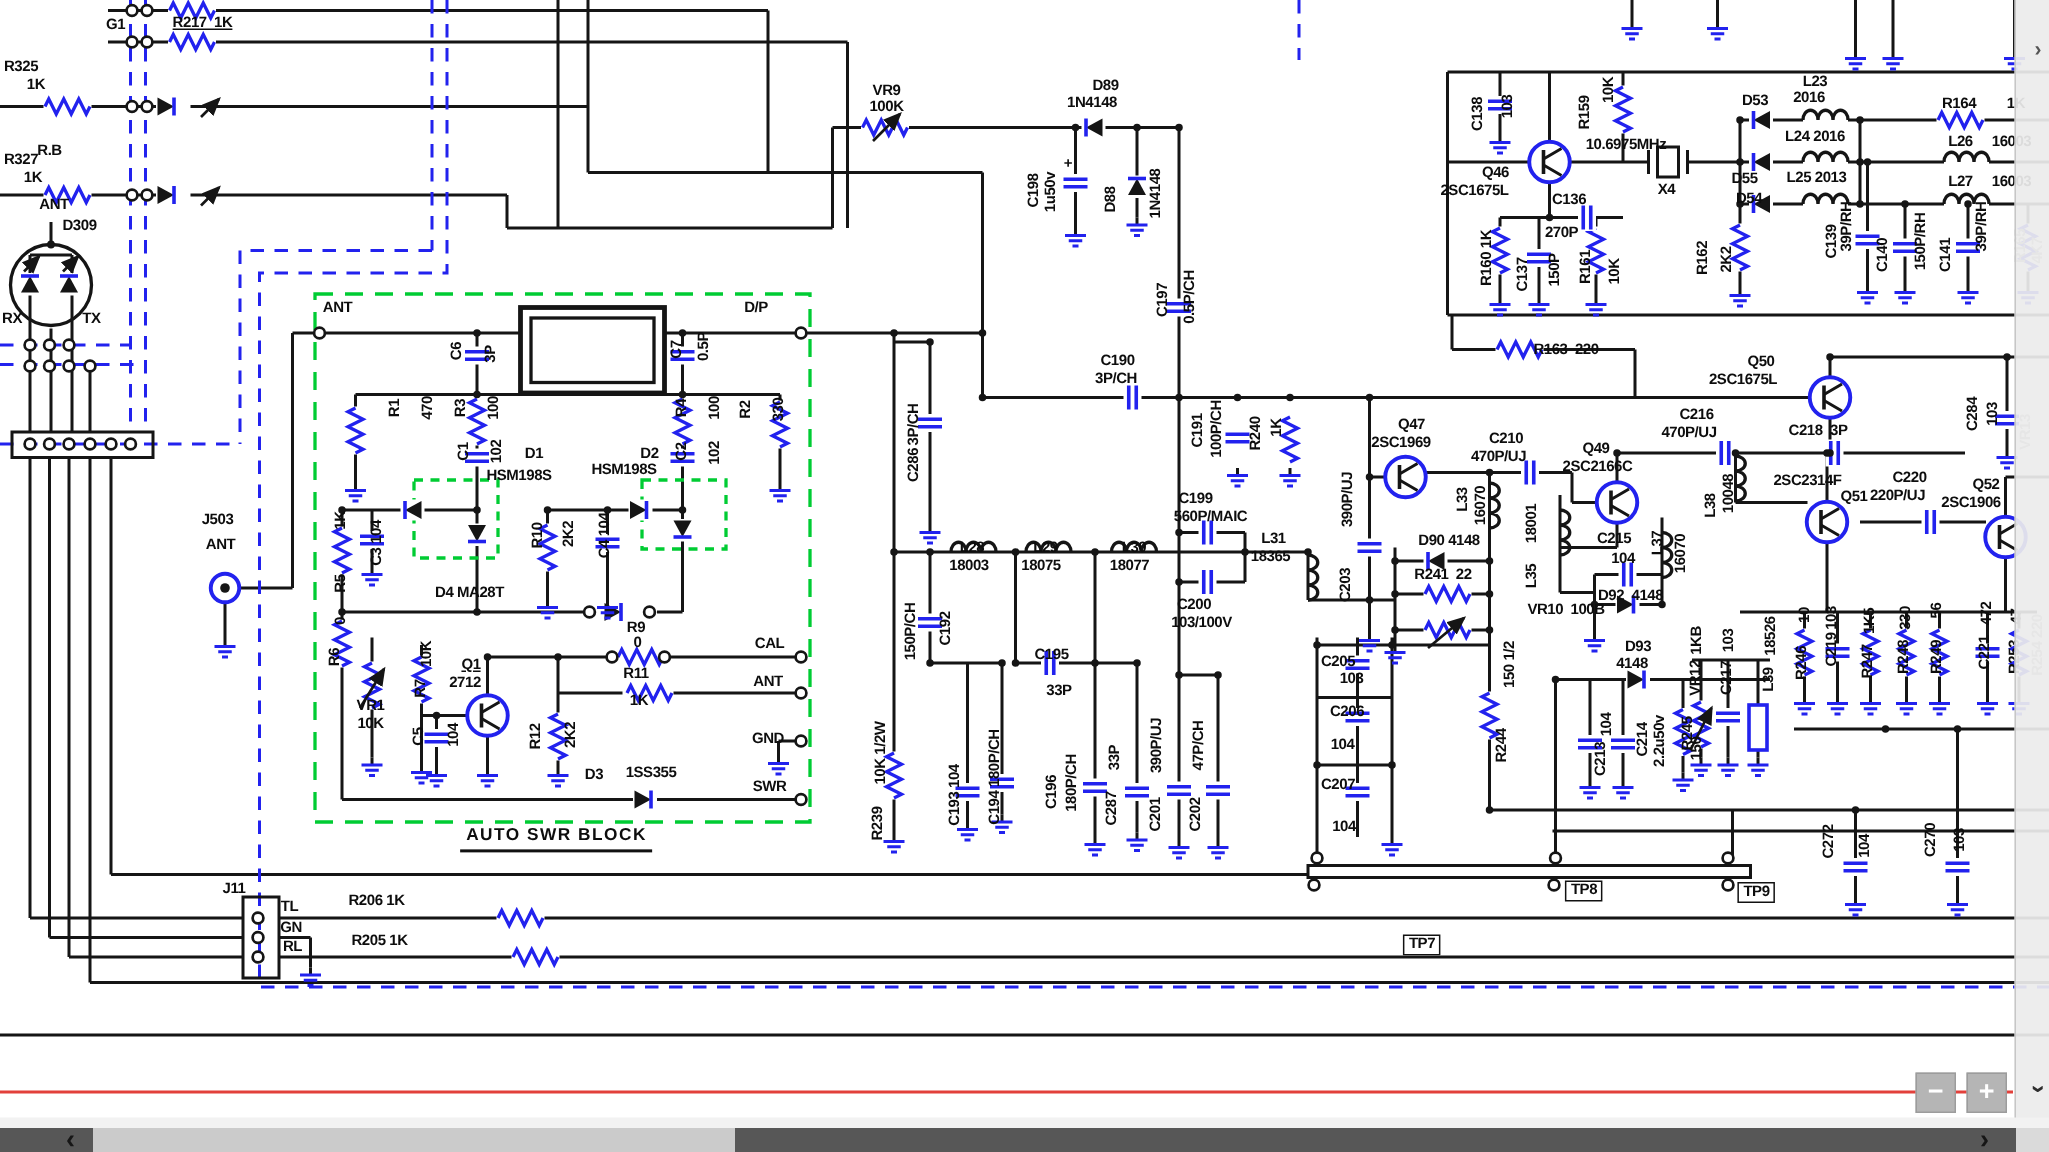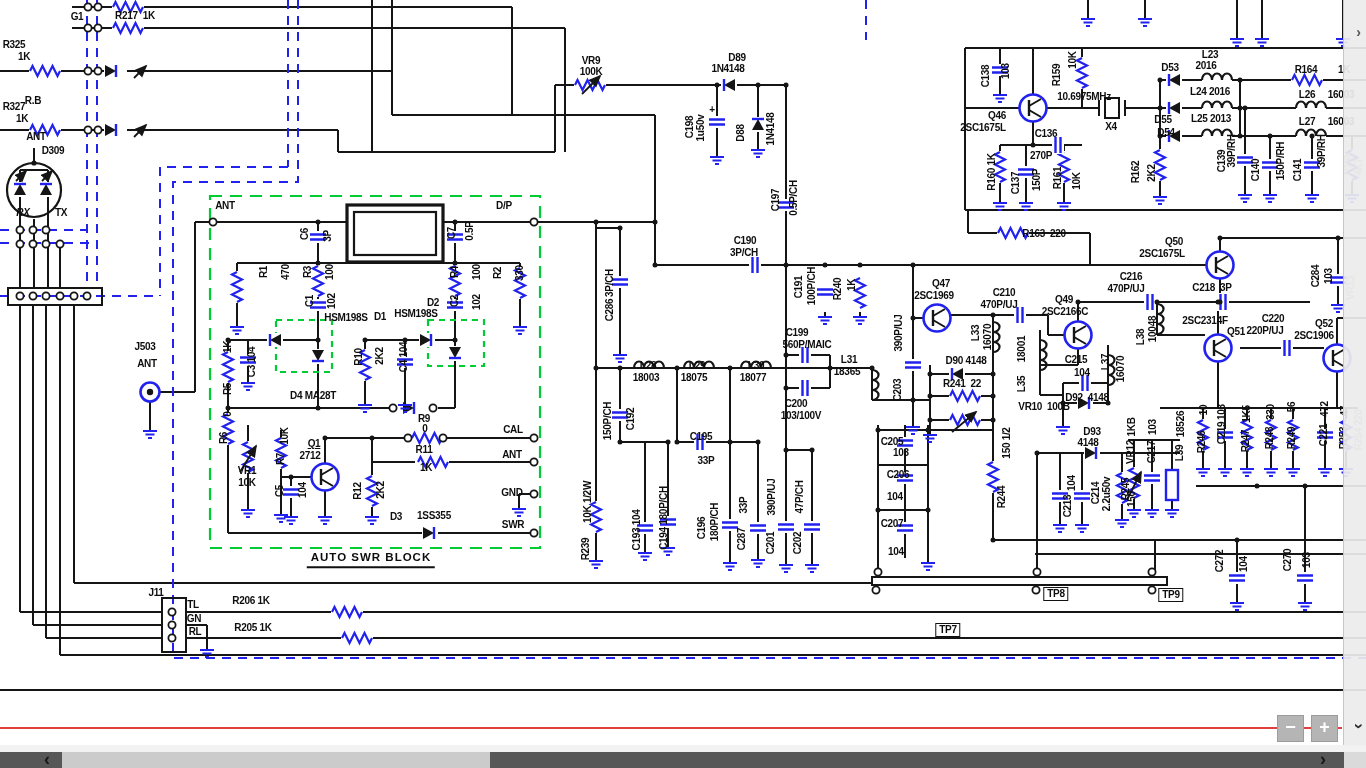--- a/index.html
+++ b/index.html
@@ -490,29 +490,29 @@
     <circle cx="620" cy="442" r="2.5"></circle>
       <circle cx="668" cy="442" r="2.5"></circle>
       <circle cx="677" cy="442" r="2.5"></circle>
     <circle cx="730" cy="442" r="2.5"></circle>
       <circle cx="758" cy="442" r="2.5"></circle>
   </g>
 </svg>
 
 <div id="labels">
     <span class="lbl" style="left: 77px; top: 17px;">G1</span>
-    <span class="lbl" style="left: 135px; top: 16px;">R217  1K</span>
+    <span class="lbl" style="left: 135px; top: 16px; text-decoration: underline;">R217  1K</span>
     <span class="lbl" style="left: 14px; top: 45px;">R325</span>
     <span class="lbl" style="left: 24px; top: 57px;">1K</span>
     <span class="lbl" style="left: 33px; top: 101px;">R.B</span>
     <span class="lbl" style="left: 14px; top: 107px;">R327</span>
     <span class="lbl" style="left: 22px; top: 119px;">1K</span>
     <span class="lbl" style="left: 36px; top: 137px;">ANT</span>
     <span class="lbl" style="left: 53px; top: 151px;">D309</span>
-    <span class="lbl" style="left: 23px; top: 213px; font-style: italic;">RX</span>
+    <span class="lbl" style="left: 8px; top: 213px;">RX</span>
     <span class="lbl" style="left: 61px; top: 213px;">TX</span>
     <span class="lbl" style="left: 145px; top: 347px;">J503</span>
     <span class="lbl" style="left: 147px; top: 364px;">ANT</span>
     <span class="lbl" style="left: 225px; top: 206px;">ANT</span>
     <span class="lbl" style="left: 504px; top: 206px;">D/P</span>
     <span class="lbl v" style="left: 305px; top: 234px;">C6</span>
     <span class="lbl v" style="left: 328px; top: 236px;">3P</span>
     <span class="lbl v" style="left: 452px; top: 233px;">C7</span>
     <span class="lbl v" style="left: 470px; top: 231px;">0.5P</span>
     <span class="lbl v" style="left: 264px; top: 272px;">R1</span>
@@ -520,21 +520,21 @@
     <span class="lbl v" style="left: 308px; top: 272px;">R3</span>
     <span class="lbl v" style="left: 330px; top: 272px;">100</span>
     <span class="lbl v" style="left: 455px; top: 272px;">R4</span>
     <span class="lbl v" style="left: 477px; top: 272px;">100</span>
     <span class="lbl v" style="left: 498px; top: 273px;">R2</span>
     <span class="lbl v" style="left: 520px; top: 273px;">330</span>
     <span class="lbl v" style="left: 310px; top: 301px;">C1</span>
     <span class="lbl v" style="left: 332px; top: 301px;">102</span>
     <span class="lbl v" style="left: 455px; top: 301px;">C2</span>
     <span class="lbl v" style="left: 477px; top: 302px;">102</span>
-    <span class="lbl" style="left: 356px; top: 317px; margin-left: 24px;">D1</span>
+    <span class="lbl" style="left: 356px; top: 303px;">D1</span>
     <span class="lbl" style="left: 346px; top: 318px;">HSM198S</span>
     <span class="lbl" style="left: 433px; top: 303px;">D2</span>
     <span class="lbl" style="left: 416px; top: 314px;">HSM198S</span>
     <span class="lbl v" style="left: 359px; top: 357px;">R10</span>
     <span class="lbl v" style="left: 380px; top: 356px;">2K2</span>
     <span class="lbl v" style="left: 404px; top: 357px;">C4 104</span>
     <span class="lbl v" style="left: 228px; top: 347px;">1K</span>
     <span class="lbl v" style="left: 252px; top: 362px;">C3 104</span>
     <span class="lbl v" style="left: 228px; top: 389px;">R5</span>
     <span class="lbl v" style="left: 228px; top: 414px;">0</span>

